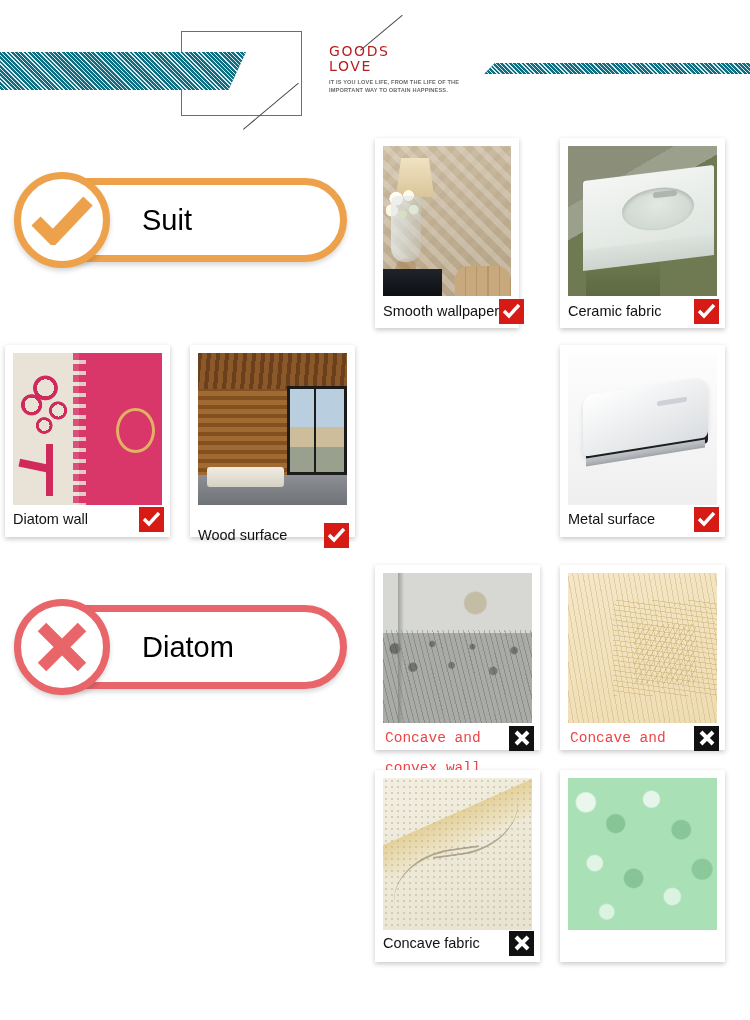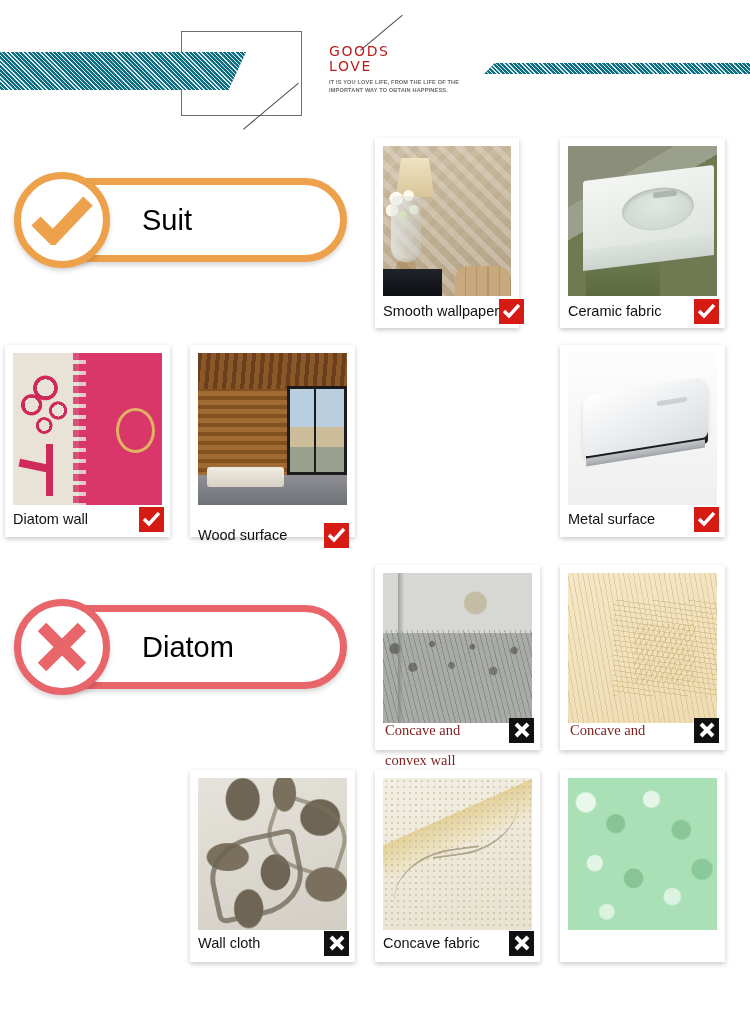--- a/index.html
+++ b/index.html
@@ -122,22 +122,22 @@
     width:25px;height:25px;
     display:flex;align-items:center;justify-content:center;
     flex:0 0 auto;
   }
   .mark.ok{background:#d61a14;}
   .mark.no{background:#111111;}
 
   
   .card .cap2{
     position:absolute;left:10px;right:6px;
-    font-family:Liberation Serif, serif;
-    font-size:14.5px;color:#7f1d1d;line-height:30px;
+    font-family:Liberation Mono, monospace;
+    font-size:14.5px;color:#ef4444;line-height:30px;margin-top:8px;
   }
   .card .cap2 .l1{display:flex;align-items:center;}
   .card .cap2 .l1 .mark{margin-left:auto;}
   .card .cap2 .l2{white-space:nowrap;}
 
   
   .art{position:absolute;left:0;top:0;width:100%;height:100%;}
 
   
   .art-wallpaper{
@@ -514,37 +514,20 @@
         <span class="mark no">
           <svg width="18" height="18" viewBox="0 0 18 18">
               <path d="M3 3 L15 15 M15 3 L3 15" fill="none" stroke="#fff" stroke-width="4"></path>
             </svg>
         </span>
       </div>
     </div>
   </div>
 
 
-  <div class="card" style="left:190px;top:770px;width:165px;height:192px;">
-    <div class="thumb" style="height:152px;">
-      <div class="art art-cloth">
-          <div class="cl-pat"></div>
-          <div class="cl-scroll"></div>
-          <div class="cl-scroll2"></div>
-        </div>
-    </div>
-    <div class="cap" style="top:158px;height:30px;">
-      <span class="txt">Wall cloth</span>
-      <span class="mark no">
-        <svg width="18" height="18" viewBox="0 0 18 18">
-            <path d="M3 3 L15 15 M15 3 L3 15" fill="none" stroke="#fff" stroke-width="4"></path>
-          </svg>
-      </span>
-    </div>
-  </div>
 
   <div class="card" style="left:375px;top:770px;width:165px;height:192px;">
     <div class="thumb" style="height:152px;">
       <div class="art art-nonwoven">
           <div class="nw-band"></div>
           <div class="nw-dots"></div>
           <div class="nw-leaf"></div>
           <div class="nw-leaf2"></div>
         </div>
     </div>

